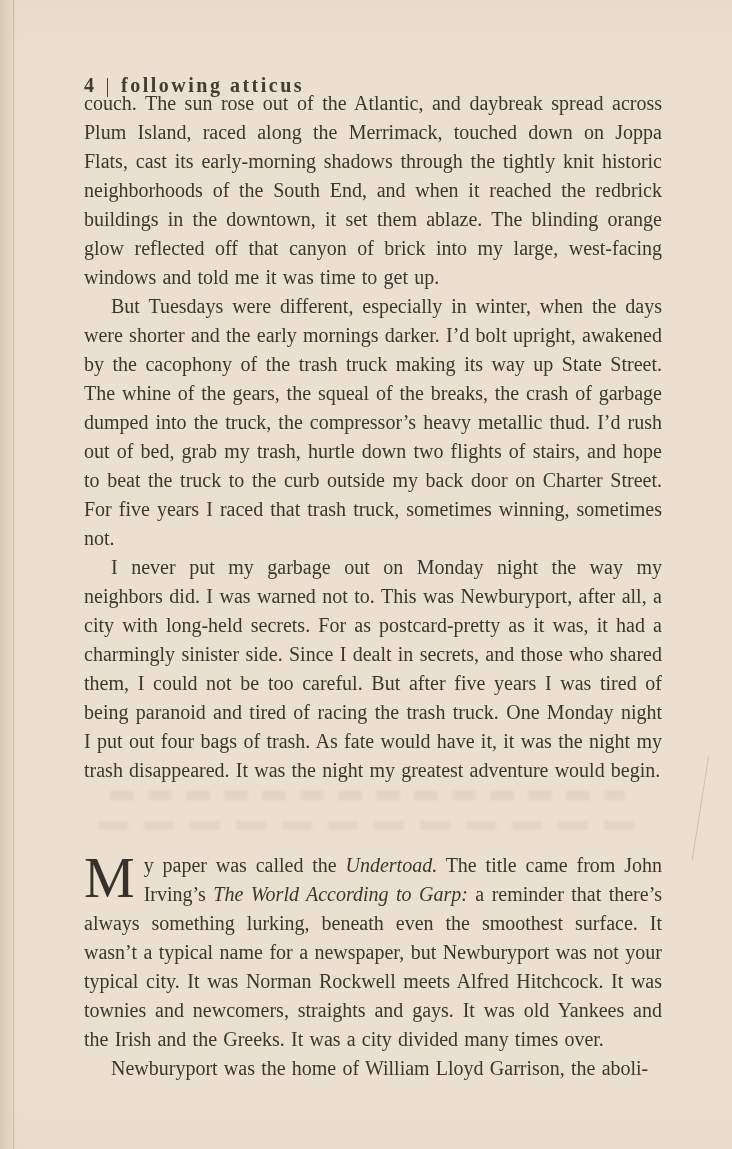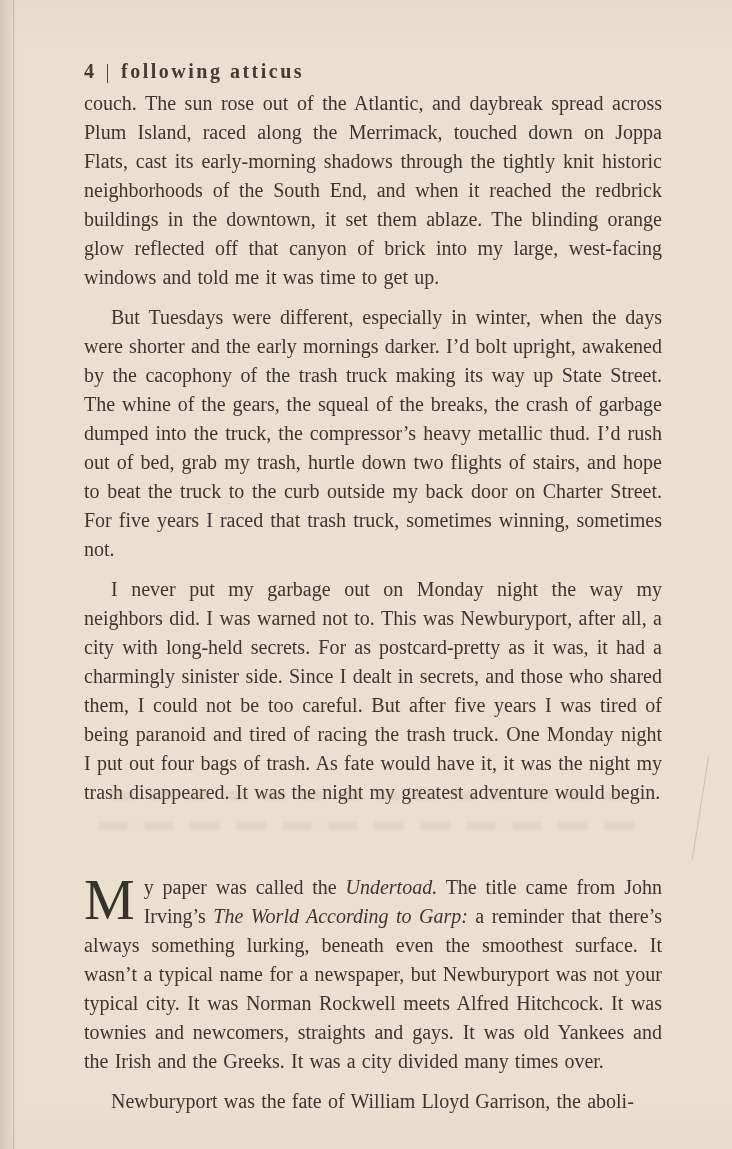--- a/index.html
+++ b/index.html
@@ -30,42 +30,42 @@
   .edge-shadow::after {
     content: "";
     position: absolute;
     left: 13px; top: 0; bottom: 0;
     width: 1px;
     background: rgba(95, 78, 55, 0.22);
   }
   .running-head {
     position: absolute;
     left: 84px;
-    top: 60px;
+    top: 74px;
     font-size: 20px;
     font-weight: bold;
     letter-spacing: 2.5px;
     color: #423c34;
     white-space: nowrap;
   }
   .running-head .divider { padding: 0 9px; font-weight: normal; color: #4a443b; }
   .body-text {
     position: absolute;
     left: 84px;
     top: 89px;
     width: 578px;
   }
   .para {
     margin: 0;
     font-size: 20px;
     line-height: 29px;
     text-align: justify;
     word-spacing: 0.06em;
   }
-  .para.indent { text-indent: 27px; margin-top: 11px; }
+  .para.indent { text-indent: 27px; }
   .para.section-start { margin-top: 66px; }
   .para em { }
   .dropcap {
     float: left;
     font-size: 57px;
     line-height: 47px;
     height: 54px;
     padding: 3px 9px 0 0;
     color: #37322c;
   }
@@ -106,19 +106,19 @@
 
   <div class="running-head">
     <span>4</span><span class="divider">|</span><span>following atticus</span>
   </div>
 
   <div class="body-text">
       <p class="para"><span>couch. The sun rose out of the Atlantic, and daybreak spread across Plum Island, raced along the Merrimack, touched down on Joppa Flats, cast its early-morning shadows through the tightly knit historic neighborhoods of the South End, and when it reached the redbrick buildings in the downtown, it set them ablaze. The blinding orange glow reflected off that canyon of brick into my large, west-facing windows and told me it was time to get up.</span></p>
       <p class="para indent"><span>But Tuesdays were different, especially in winter, when the days were shorter and the early mornings darker. I’d bolt upright, awakened by the cacophony of the trash truck making its way up State Street. The whine of the gears, the squeal of the breaks, the crash of garbage dumped into the truck, the compressor’s heavy metallic thud. I’d rush out of bed, grab my trash, hurtle down two flights of stairs, and hope to beat the truck to the curb outside my back door on Charter Street. For five years I raced that trash truck, sometimes winning, sometimes not.</span></p>
       <p class="para indent"><span>I never put my garbage out on Monday night the way my neighbors did. I was warned not to. This was Newburyport, after all, a city with long-held secrets. For as postcard-pretty as it was, it had a charmingly sinister side. Since I dealt in secrets, and those who shared them, I could not be too careful. But after five years I was tired of being paranoid and tired of racing the trash truck. One Monday night I put out four bags of trash. As fate would have it, it was the night my trash disappeared. It was the night my greatest adventure would begin.</span></p>
       <p class="para section-start"><span class="dropcap">M</span><span>y paper was called the </span><em>Undertoad.</em><span> The title came from John Irving’s </span><em>The World According to Garp:</em><span> a reminder that there’s always something lurking, beneath even the smoothest surface. It wasn’t a typical name for a newspaper, but Newburyport was not your typical city. It was Norman Rockwell meets Alfred Hitchcock. It was townies and newcomers, straights and gays. It was old Yankees and the Irish and the Greeks. It was a city divided many times over.</span></p>
-      <p class="para indent"><span>Newburyport was the fate of William Lloyd Garrison, the aboli-</span></p>
+      <p class="para indent"><span>Newburyport was the home of William Lloyd Garrison, the aboli-</span></p>
     </div>
 
   <div class="bleed-through"></div>
   <div class="scratch-mark"></div>
 
 </div>
 
 </body></html>

